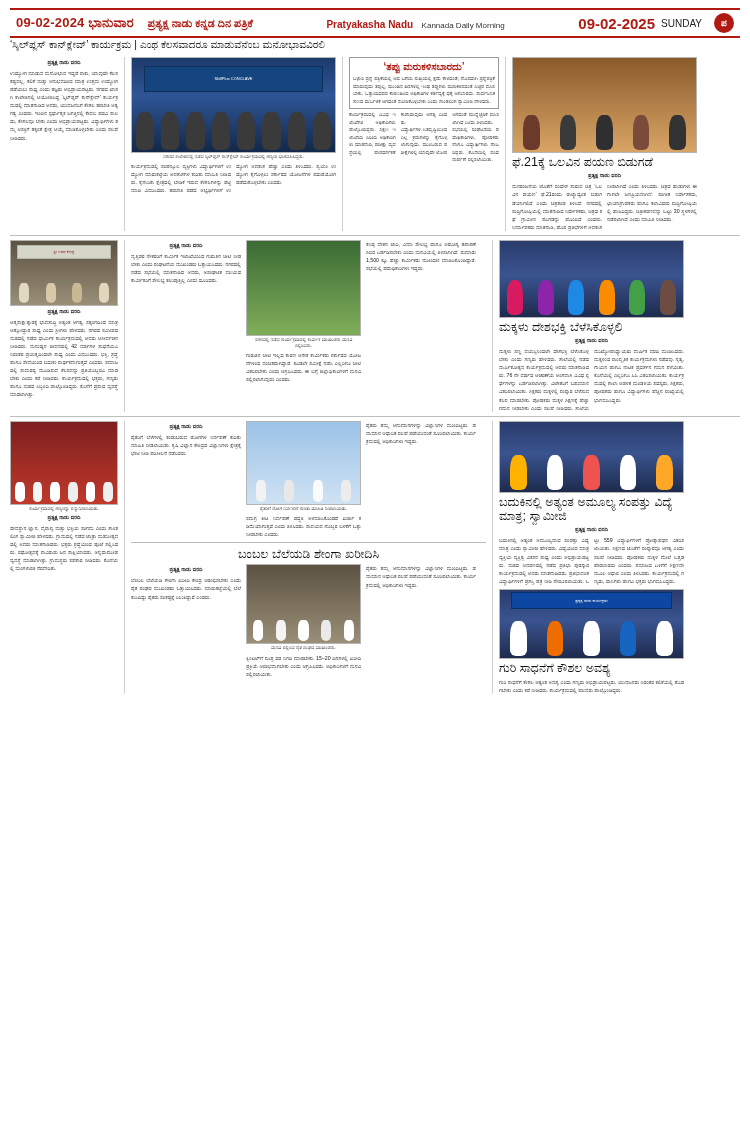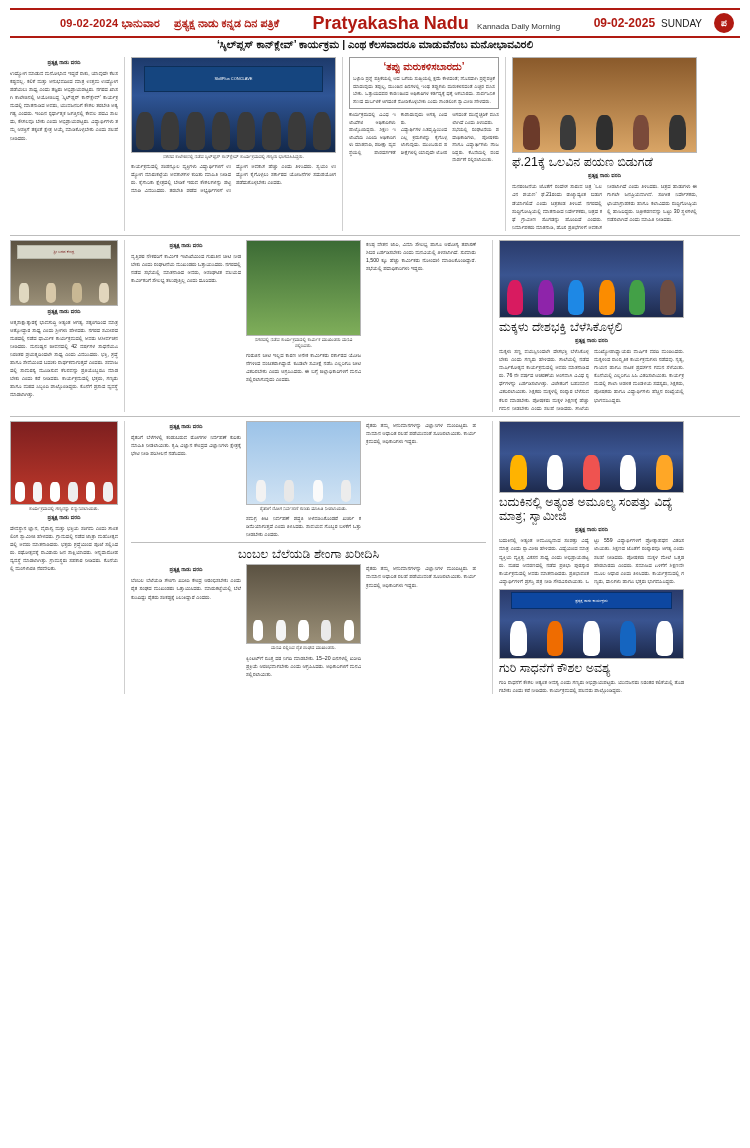--- a/index.html
+++ b/index.html
@@ -12,47 +12,47 @@
   .page{position:relative;width:750px;height:1148px;box-sizing:border-box;padding:8px 10px;}
 
   
   .masthead{
     border-top:2px solid #b01a12;
     border-bottom:2px solid #b01a12;
     height:30px;display:flex;align-items:center;
     padding:0 6px;box-sizing:border-box;position:relative;
   }
   .mh-date{
-    color:#b01a12;font-weight:bold;font-size:11px;letter-spacing:.2px;white-space:nowrap;margin-left:44px;
+    color:#b01a12;font-weight:bold;font-size:13px;letter-spacing:.2px;white-space:nowrap;
   }
   .mh-kn-title{
     flex:0 0 auto;margin-left:14px;color:#b01a12;font-weight:bold;font-size:11px;white-space:nowrap;
   }
   .mh-center{
     flex:1 1 auto;text-align:center;white-space:nowrap;
   }
-  .mh-center .en-main{color:#b01a12;font-weight:bold;font-size:18px;}
+  .mh-center .en-main{color:#b01a12;font-weight:bold;font-size:10px;}
   .mh-center .en-sub{color:#333;font-size:8px;margin-left:4px;}
   .mh-right{display:flex;align-items:center;gap:6px;white-space:nowrap;}
-  .mh-right .r-date{color:#b01a12;font-weight:bold;font-size:12px;}
+  .mh-right .r-date{color:#b01a12;font-weight:bold;font-size:15px;}
   .mh-right .r-day{color:#222;font-size:10px;}
   .mh-logo{
     width:20px;height:20px;border-radius:50%;
     background:#b01a12;color:#fff;font-size:9px;font-weight:bold;
     display:flex;align-items:center;justify-content:center;margin-left:6px;
   }
 
   
   .lead-headline{
     text-align:center;color:#b01a12;font-weight:bold;
     font-size:30px;line-height:1.05;margin:8px 0 4px;
     letter-spacing:.3px;
   }
   .lead-sub{
-    text-align:center;font-size:10.5px;font-weight:bold;color:#111;
+    text-align:left;font-size:10.5px;font-weight:normal;color:#111;
     margin:0 0 6px;
   }
 
   
   .cols{display:flex;gap:6px;align-items:flex-start;}
   .col{box-sizing:border-box;}
   .c1{width:108px;}
   .c6{width:185px;}
 
   .vr{width:1px;background:#cfcfcf;align-self:stretch;}

